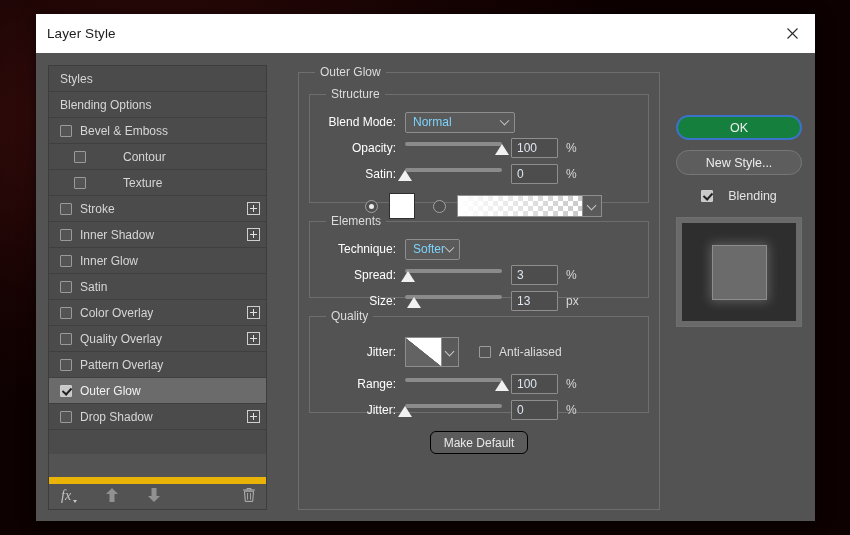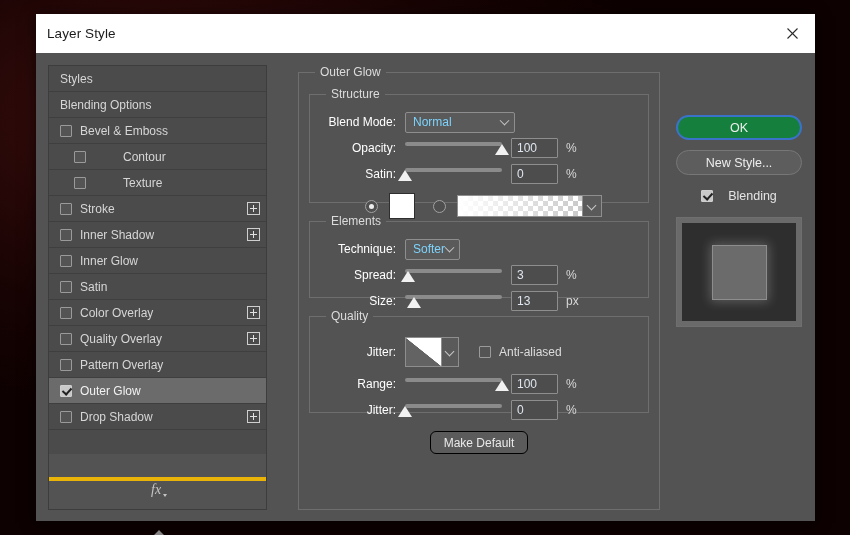--- a/index.html
+++ b/index.html
@@ -99,25 +99,24 @@
   }
   .plus::before, .plus::after {
     content: ""; position: absolute; background: #e2e2e2;
   }
   .plus::before { left: 2px; right: 2px; top: 5px; height: 1px; }
   .plus::after  { top: 2px; bottom: 2px; left: 5px; width: 1px; }
   .side-fill { flex: 1 1 auto; background: #535353; }
   #side-toolbar {
     height: 32px;
     background: #535353;
-    border-top: 4px solid #eab308;
+    border-top: 7px solid #eab308;
     display: flex; align-items: center;
     padding: 0 10px 0 12px;
     gap: 28px;
-    flex-direction: column;
   }
   #side-toolbar .ico { cursor: pointer; opacity: .85; }
   #side-toolbar .trash { margin-left: auto; }
 
   
   #center {
     flex: 1 1 auto;
     margin-left: 31px;
     margin-right: 14px;
     position: relative;

